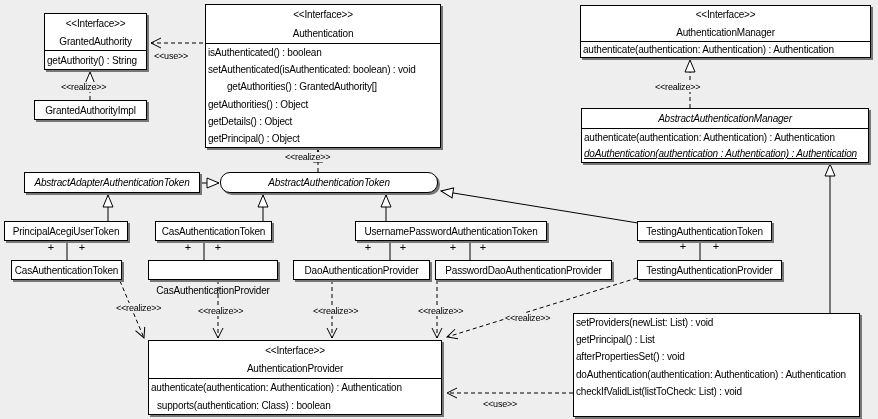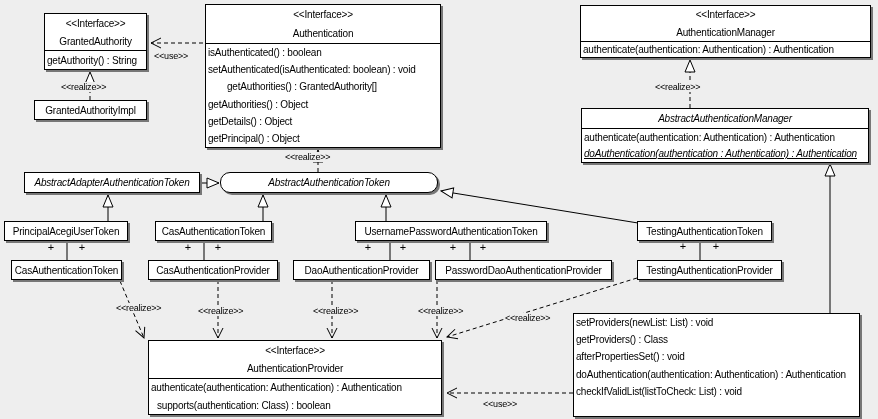--- a/index.html
+++ b/index.html
@@ -131,21 +131,21 @@
       <div class="class-header" style="height: 100%;">
         <div class="class-title">TestingAuthenticationToken</div>
       </div>
     </div>
     <div class="class-box" style="left: 11px; top: 260px; width: 111px; height: 20px;">
       <div class="class-header" style="height: 100%;">
         <div class="class-title">CasAuthenticationToken</div>
       </div>
     </div>
     <div class="class-box" style="left: 148px; top: 260px; width: 130px; height: 20px;">
-      <div class="class-header" style="height: 100%;">
+      <div class="class-header" style="height: 100%; margin-top: 20px;">
         <div class="class-title">CasAuthenticationProvider</div>
       </div>
     </div>
     <div class="class-box" style="left: 293px; top: 260px; width: 137px; height: 20px;">
       <div class="class-header" style="height: 100%;">
         <div class="class-title">DaoAuthenticationProvider</div>
       </div>
     </div>
     <div class="class-box" style="left: 435px; top: 260px; width: 177px; height: 20px;">
       <div class="class-header" style="height: 100%;">
@@ -163,21 +163,21 @@
         <div class="class-title">AuthenticationProvider</div>
       </div>
       <div class="methods">
         <div class="method-row" style="height: 17.5px;">authenticate(authentication: Authentication) : Authentication</div>
         <div class="method-row" style="height: 17.5px; padding-left: 8px;">supports(authentication: Class) : boolean</div>
       </div>
     </div>
     <div class="class-box" style="left: 573px; top: 313px; width: 287px; height: 104px;">
       <div class="methods">
         <div class="method-row" style="height: 17.2px;">setProviders(newList: List) : void</div>
-        <div class="method-row" style="height: 17.2px;">getProviders() : Class</div>
+        <div class="method-row" style="height: 17.2px;">getPrincipal() : List</div>
         <div class="method-row" style="height: 17.2px;">afterPropertiesSet() : void</div>
         <div class="method-row" style="height: 17.2px;">doAuthentication(authentication: Authentication) : Authentication</div>
         <div class="method-row" style="height: 17.2px;">checkIfValidList(listToCheck: List) : void</div>
       </div>
     </div>
     <div class="edge-label" style="left: 153px; top: 51px;">&lt;&lt;use&gt;&gt;</div>
     <div class="edge-label" style="left: 60px; top: 82px;">&lt;&lt;realize&gt;&gt;</div>
     <div class="edge-label" style="left: 284px; top: 152px;">&lt;&lt;realize&gt;&gt;</div>
     <div class="edge-label" style="left: 654px; top: 82px;">&lt;&lt;realize&gt;&gt;</div>
     <div class="edge-label" style="left: 115px; top: 303px;">&lt;&lt;realize&gt;&gt;</div>

